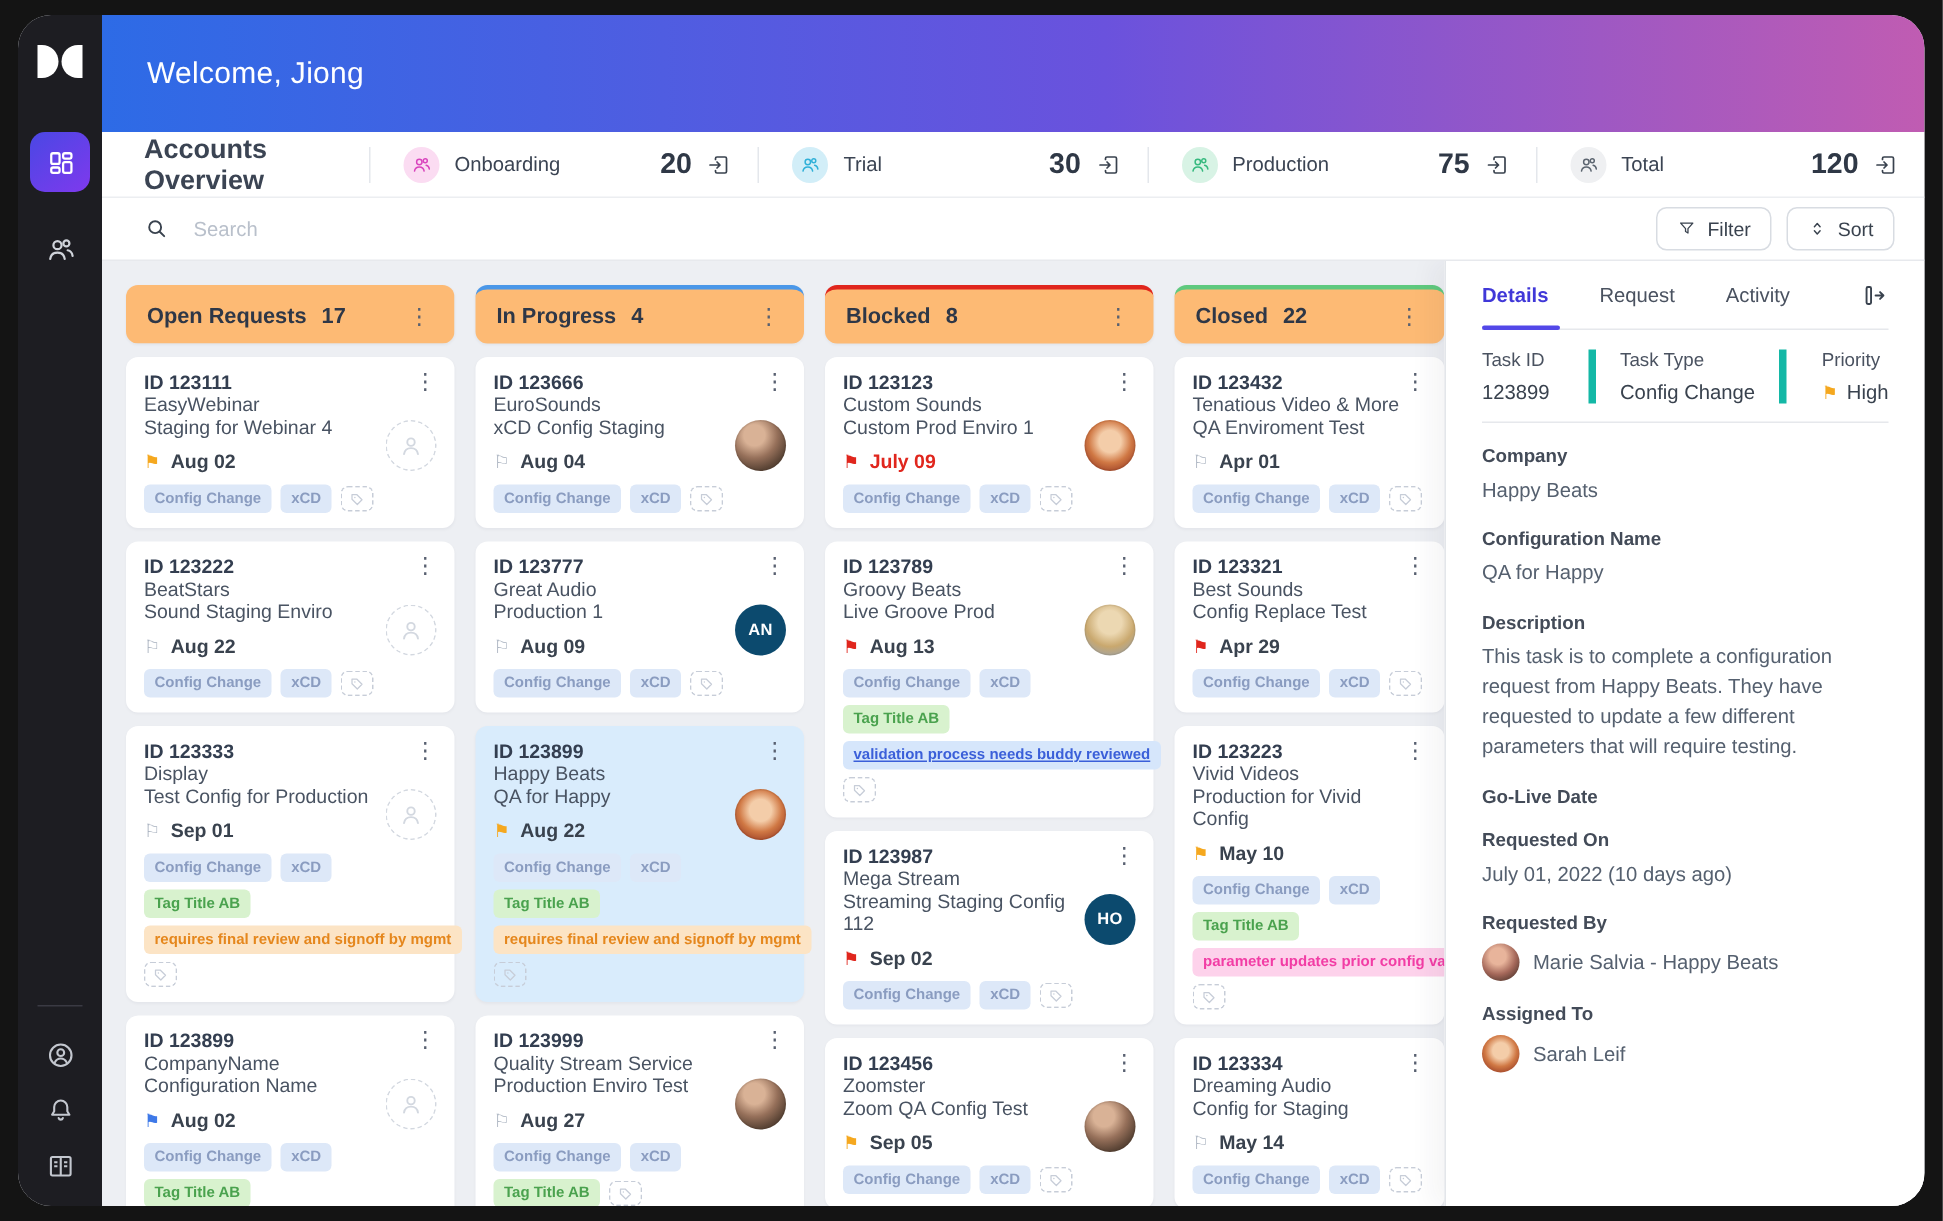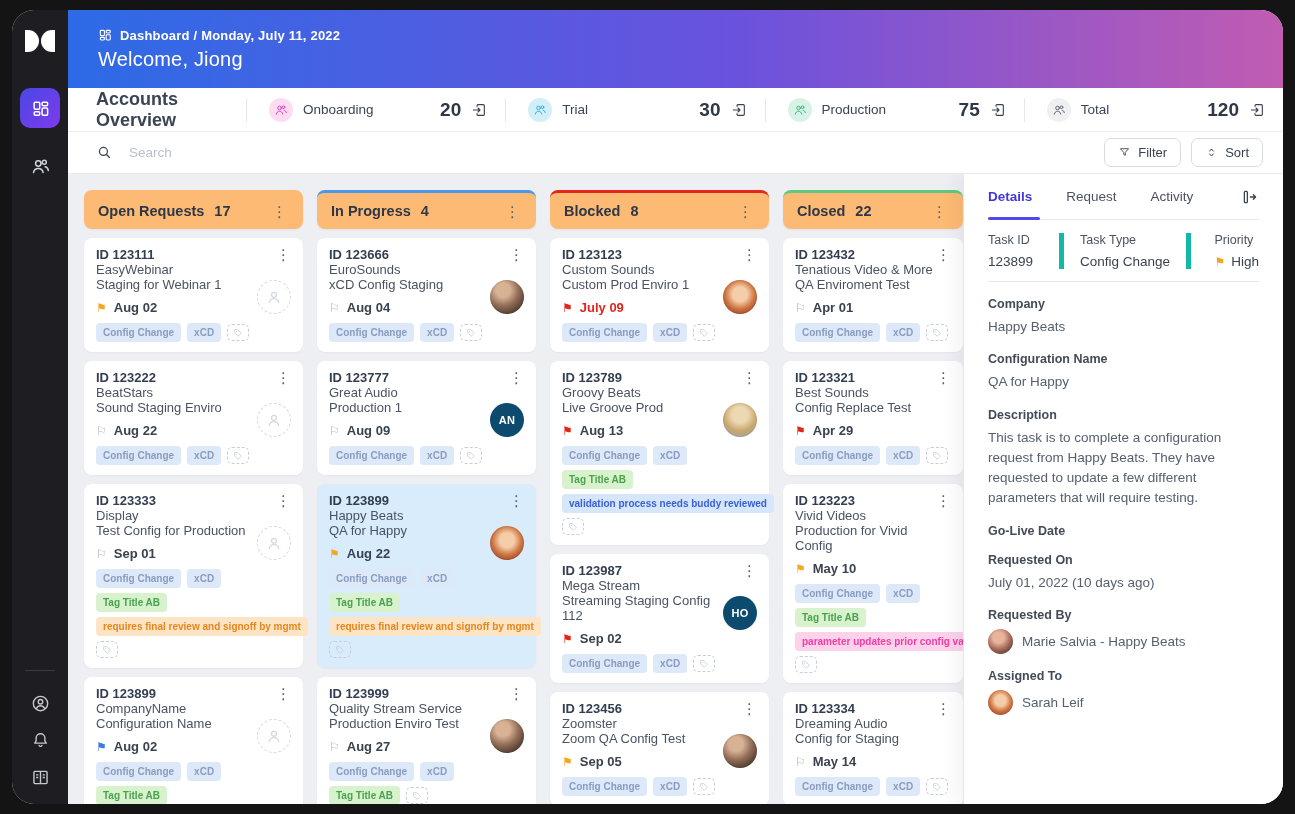--- a/index.html
+++ b/index.html
@@ -64,21 +64,21 @@
   .flag{font-size:12px;line-height:1;}
   .f-orange{color:#f5a81f;} .f-red{color:#e0261d;} .f-blue{color:#3e79e8;} .f-gray{color:#aab3c0;}
   .date{font-size:13px;font-weight:700;color:#39424e;}
   .date.alert{color:#e0261d;}
   .chips{display:flex;flex-wrap:wrap;gap:5px 6px;margin-top:8px;align-items:center;}
   .chip{font-size:10px;font-weight:600;padding:4px 7px;border-radius:4px;white-space:nowrap;}
   .c-blue{background:#dde8f8;color:#8a9cc0;}
   .c-green{background:#d8f2ce;color:#4aa24e;}
   .n-orange{background:#fce4c5;color:#e5871d;}
   .n-pink{background:#fdd2eb;color:#f23da5;}
-  .n-blue{background:#d6e6fb;color:#3a5fd9;}
+  .n-blue{background:#d6e6fb;color:#3a5fd9;text-decoration:underline;}
   .tagadd{width:22px;height:17px;border:1.5px dashed #c7cdd8;border-radius:5px;display:flex;
     align-items:center;justify-content:center;color:#c7cdd8;cursor:pointer;}
   .avatar{position:absolute;right:12px;top:42px;width:34px;height:34px;border-radius:50%;
     display:flex;align-items:center;justify-content:center;}
   .avatar.ph{border:1.6px dashed #d3d8e0;color:#d3d8e0;}
   .avatar.init{background:#0c4a6e;color:#fff;font-size:11px;font-weight:700;letter-spacing:.3px;}
   .avatar.photo{box-shadow:inset 0 0 0 1px rgba(0,0,0,.06);}
   .p-woman1{background:radial-gradient(circle at 38% 30%,#d9b296 22%,#96705a 48%,#5d4637 72%,#403128 95%);}
   .p-kid{background:radial-gradient(circle at 50% 42%,#f4cda9 28%,#d07844 55%,#a2472a 80%);}
   .p-blonde{background:radial-gradient(circle at 50% 35%,#ecd8b2 28%,#c9a86e 58%,#9aa2ab 90%);}
@@ -222,26 +222,20 @@
       <span class="sicon">
           <svg width="21" height="21">
             <use href="#i-book"></use>
           </svg>
         </span>
     </div>
   </div>
 
   <div class="main">
     <div class="hero">
-      <div class="crumb">
-        <svg width="14" height="14">
-            <use href="#i-grid"></use>
-          </svg>
-        <span>Dashboard / Monday, July 11, 2022</span>
-      </div>
       <div class="welcome">Welcome, Jiong</div>
     </div>
 
     <div class="stats">
       <div class="stats-title">Accounts Overview</div>
       <div class="vdiv"></div>
       <div class="stat-item">
         <span class="stat-ic" style="background: rgb(251, 220, 242); color: rgb(217, 68, 189);">
             <svg width="14" height="14">
               <use href="#i-users"></use>
@@ -327,21 +321,21 @@
       <div class="cols" id="columns">
           <div class="col">
             <div class="colhead" style="border-top-color: transparent;">
               <span class="coltitle">Open Requests</span>
               <span class="colcount">17</span>
               <span class="kebab">⋮</span>
             </div>
             <div class="card">
               <div class="line id">ID 123111</div>
               <div class="line">EasyWebinar</div>
-              <div class="line">Staging for Webinar 1</div>
+              <div class="line">Staging for Webinar 4</div>
               <span class="kebab">⋮</span>
               <div class="avatar ph">
                 <svg width="18" height="18">
                   <use href="#i-person"></use>
                 </svg>
               </div>
               <div class="daterow">
                 <span class="flag f-orange">⚑</span>
                 <span class="date">Aug 02</span>
               </div>

